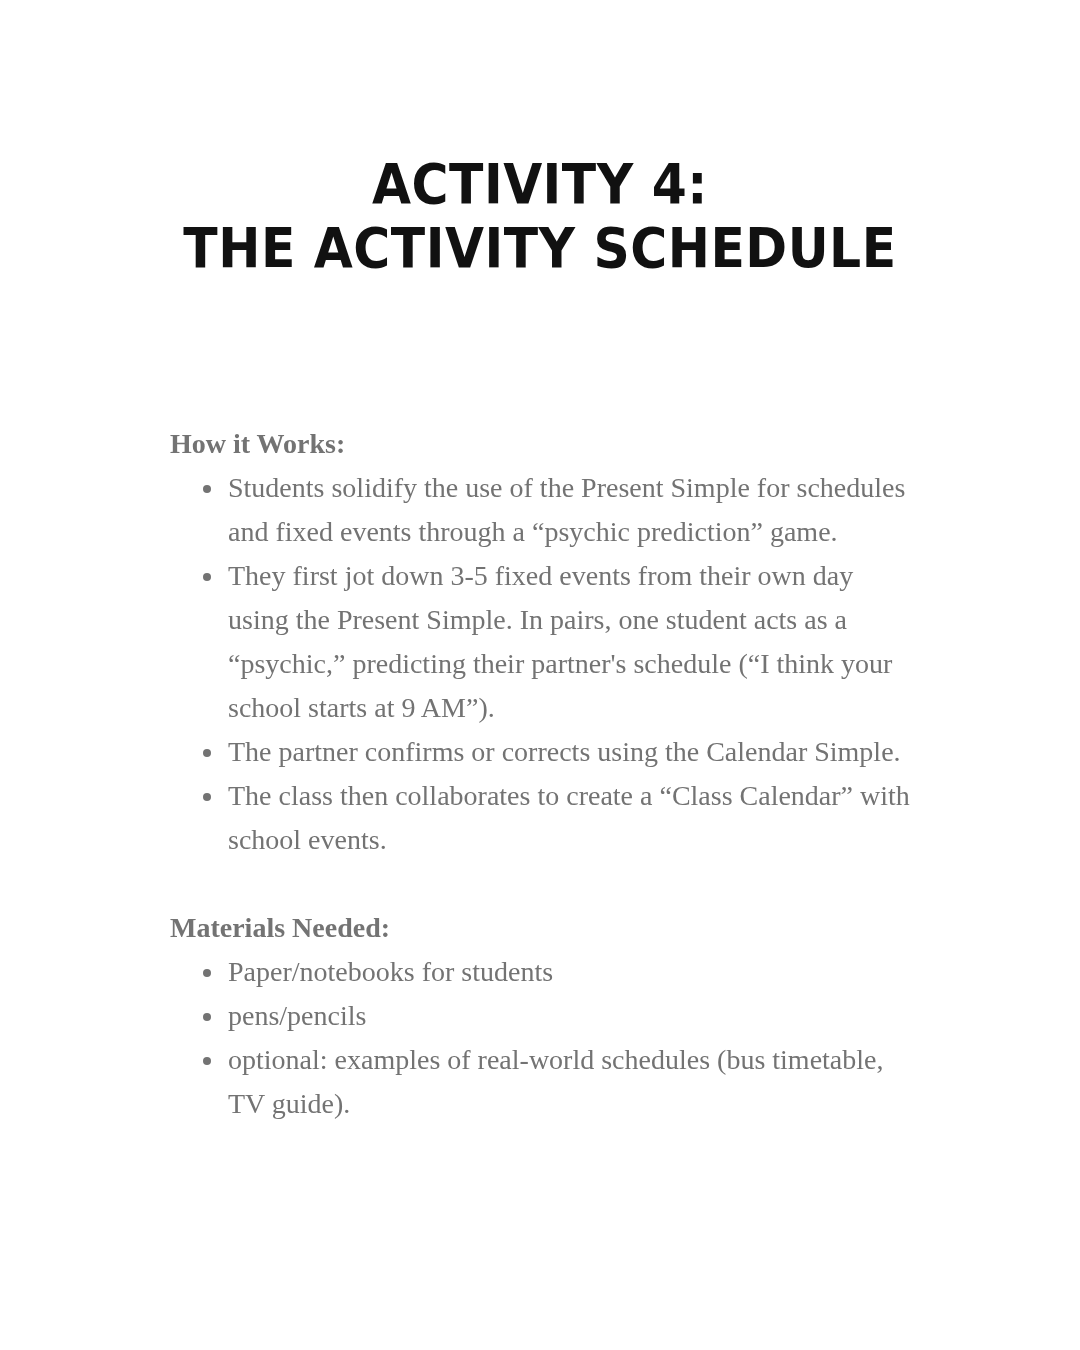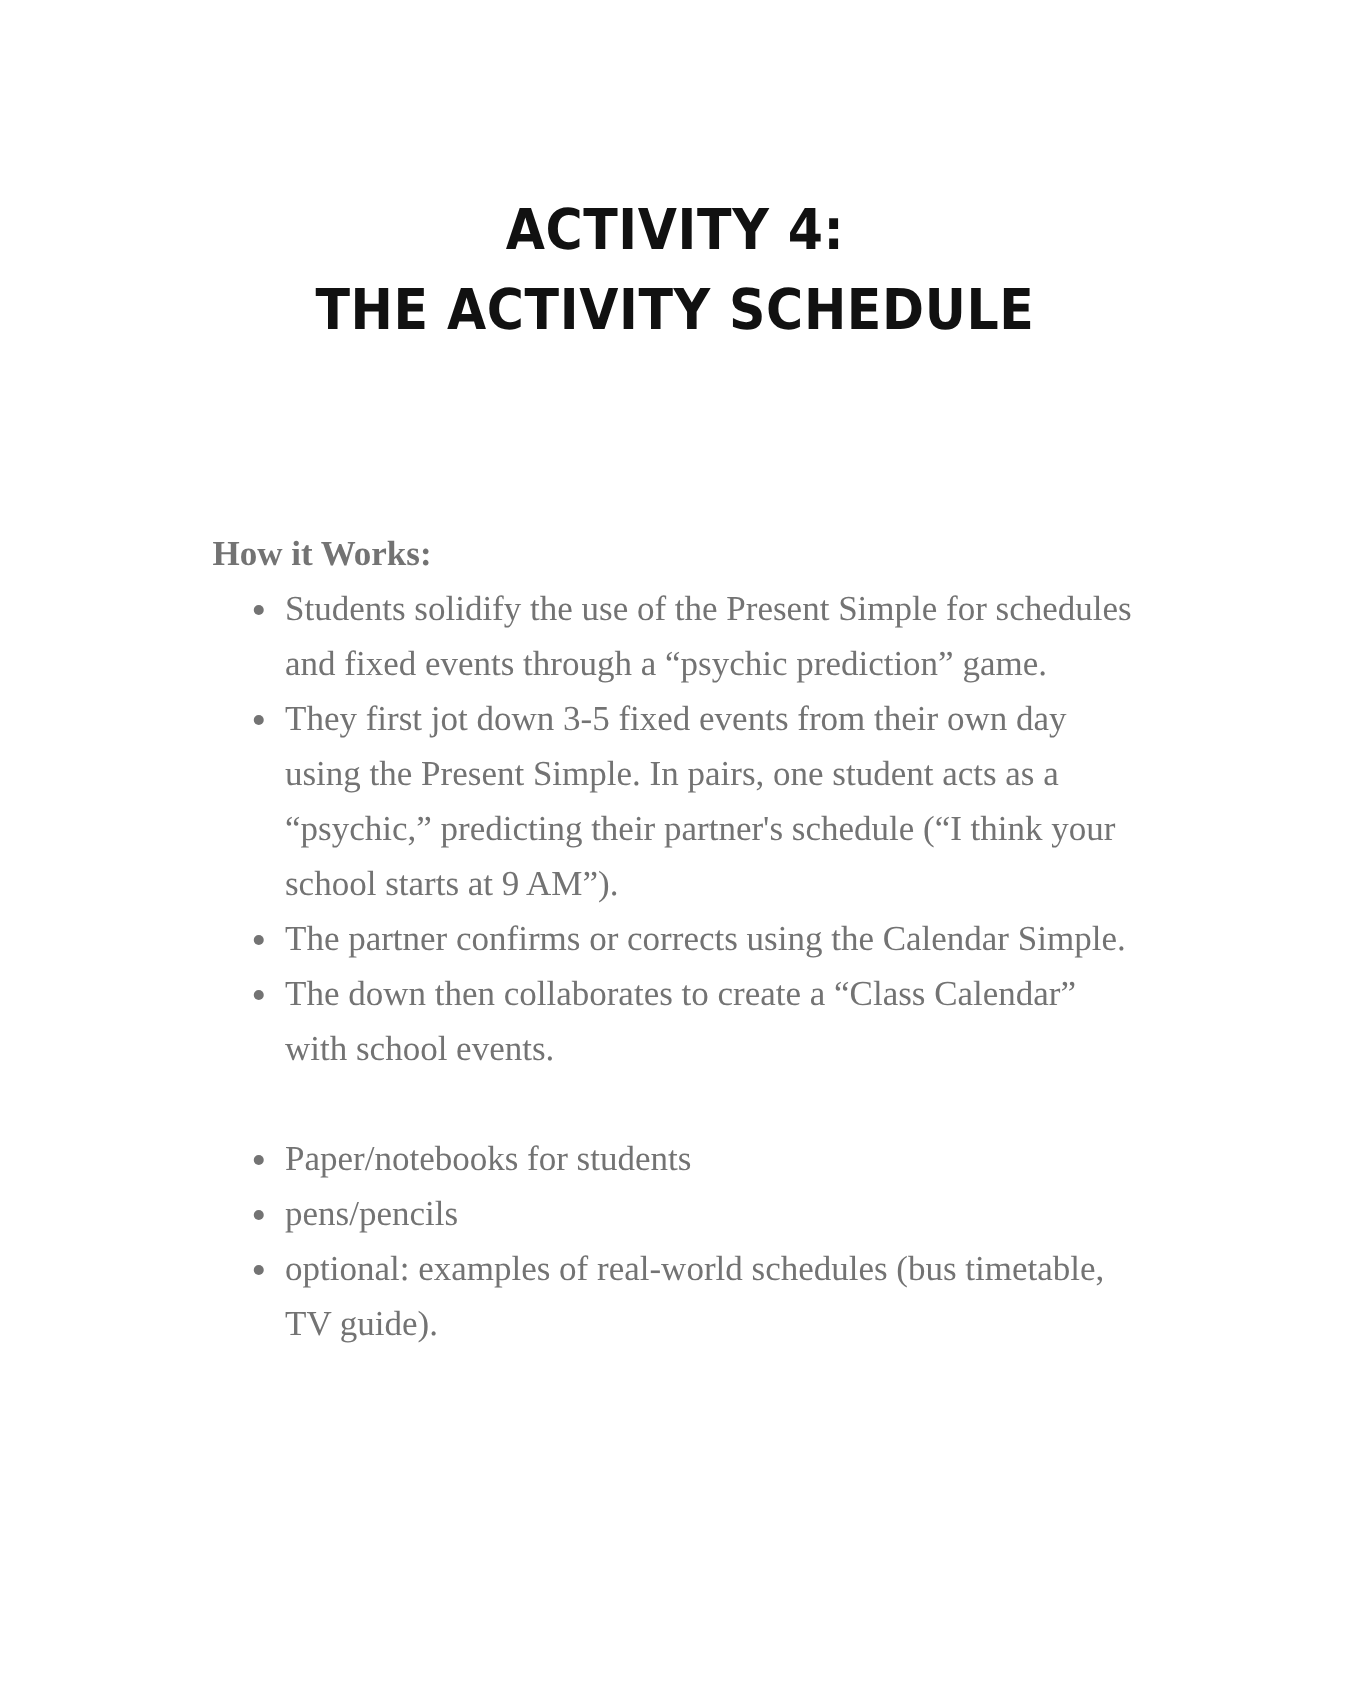--- a/index.html
+++ b/index.html
@@ -14,21 +14,21 @@
     overflow: hidden;
   }
   .title-block {
     padding-top: 152px;
     text-align: center;
     font-family: "DejaVu Sans", "Liberation Sans", sans-serif;
     font-weight: 800;
     color: #111111;
   }
   .title-line {
-    font-size: 45px;
+    font-size: 56px;
     line-height: 64px;
     letter-spacing: 0.5px;
     font-stretch: condensed;
   }
   .content {
     padding: 0 168px 0 170px;
     margin-top: 142px;
     font-family: "Liberation Serif", "DejaVu Serif", serif;
     font-size: 28px;
     line-height: 44px;
@@ -61,25 +61,26 @@
   </div>
 
   <div class="content">
 
     <div class="section">
       <div class="section-heading">How it Works:</div>
       <ul class="bullets">
         <li> Students solidify the use of the Present Simple for schedules and fixed events through a “psychic prediction” game.</li>
         <li> They first jot down 3-5 fixed events from their own day using the Present Simple. In pairs, one student acts as a “psychic,” predicting their partner's schedule (“I think your school starts at 9 AM”).</li>
         <li>The partner confirms or corrects using the Calendar Simple.</li>
-        <li>The down then collaborates to create a “Class Calendar” with school events.</li>
+        <li>The class then collaborates to create a “Class Calendar” with school events.</li>
       </ul>
     </div>
 
     <div class="section">
+      <div class="section-heading">Materials Needed:</div>
       <ul class="bullets">
         <li>Paper/notebooks for students</li>
         <li>pens/pencils</li>
         <li> optional: examples of real-world schedules (bus timetable, TV guide).</li>
       </ul>
     </div>
 
   </div>
 </div>
 

